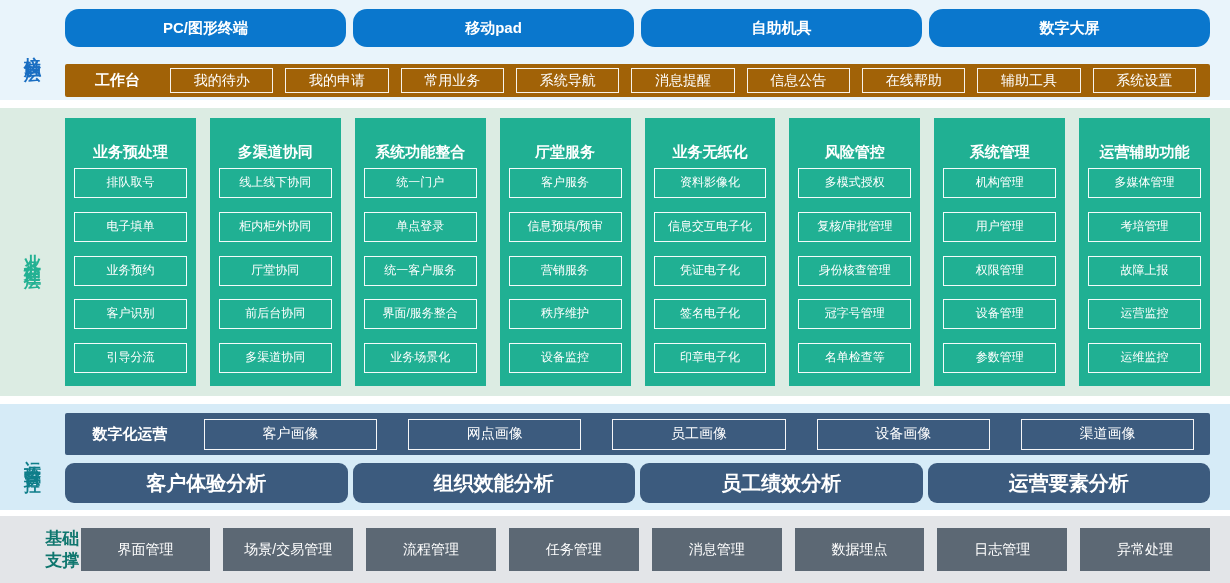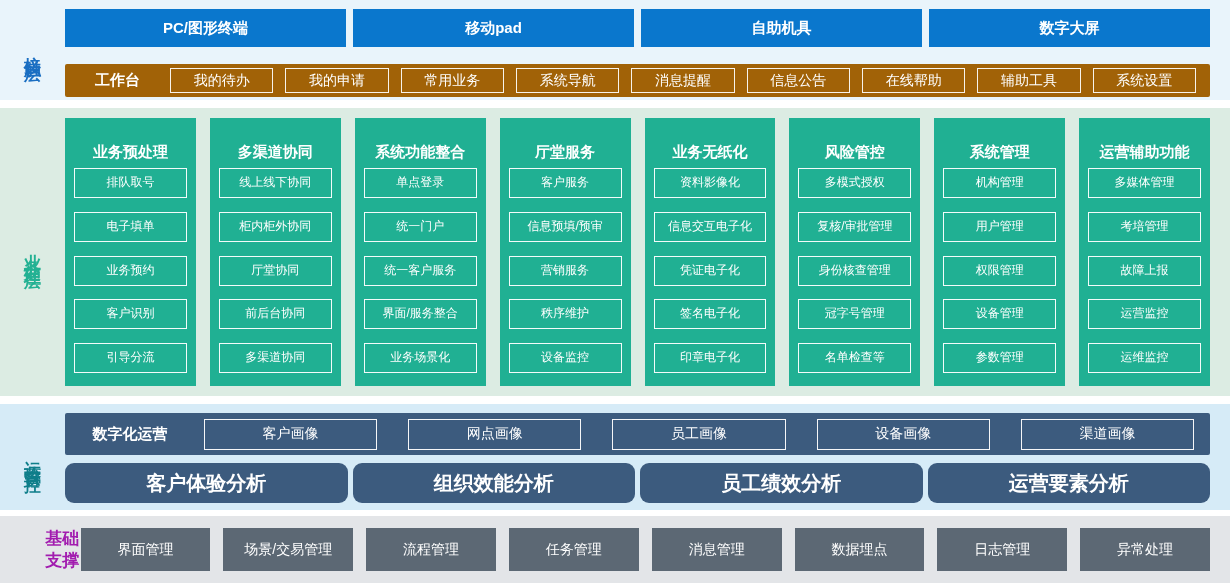--- a/index.html
+++ b/index.html
@@ -11,29 +11,29 @@
   .band-business { height:288px; background:#dcece3; margin-bottom:8px; }
   .band-ops      { height:106px; background:#d6ebf7; margin-bottom:6px; }
   .band-base     { height:67px;  background:#e3e5e8; }
 
   .rail { flex:0 0 65px; display:flex; align-items:center; justify-content:center;
           font-weight:bold; font-size:17px; }
   .vert { writing-mode:vertical-rl; text-orientation:upright; letter-spacing:5px; }
   .rail-contact  { color:#1a6ec2; }
   .rail-business { color:#23b193; }
   .rail-ops      { color:#0f7e8a; }
-  .rail-base     { color:#a21caf;padding-left:44px; }
+  .rail-base     { color:#0f766e;padding-left:44px; }
   .rail-base .twoline { width:2.15em; text-align:center; line-height:1.25; }
 
   .band-body { flex:1; padding-right:20px; display:flex; flex-direction:column; }
 
   
   .channel-row { display:grid; grid-template-columns:repeat(4,1fr); gap:7px;
                  height:38px; margin-top:9px; }
-  .channel-box { background:#0a77cd; border-radius:0; color:#fff; font-weight:bold;
+  .channel-box { background:#0a77cd; border-radius:14px; color:#fff; font-weight:bold;
                  font-size:15px; display:flex; align-items:center; justify-content:center; }
   .workbench-bar { margin-top:17px; height:33px; background:#a16207; border-radius:2px;
                    display:flex; align-items:center; color:#fff; padding-right:14px; }
   .wb-label { font-weight:bold; font-size:15px; flex:0 0 105px; text-align:center; }
   .wb-items { flex:1; display:flex; gap:12px; }
   .wb-item  { flex:1; border:1px solid rgba(255,255,255,.92); height:25px; display:flex;
               align-items:center; justify-content:center; font-size:14px; }
 
   
   .biz-grid { display:grid; grid-template-columns:repeat(8,1fr); gap:14px;
@@ -126,22 +126,22 @@
               <div class="biz-item">柜内柜外协同</div>
               <div class="biz-item">厅堂协同</div>
               <div class="biz-item">前后台协同</div>
               <div class="biz-item">多渠道协同</div>
             </div>
           </div>
           <div class="biz-col">
             <div class="biz-title">系统功能整合</div>
             <div class="biz-items">
 
-            <div class="biz-item">单点登录</div>
-              <div class="biz-item">统一门户</div>
+            <div class="biz-item">统一门户</div>
+              <div class="biz-item">单点登录</div>
               <div class="biz-item">统一客户服务</div>
               <div class="biz-item">界面/服务整合</div>
               <div class="biz-item">业务场景化</div>
             </div>
           </div>
           <div class="biz-col">
             <div class="biz-title">厅堂服务</div>
             <div class="biz-items">
 
             <div class="biz-item">客户服务</div>

